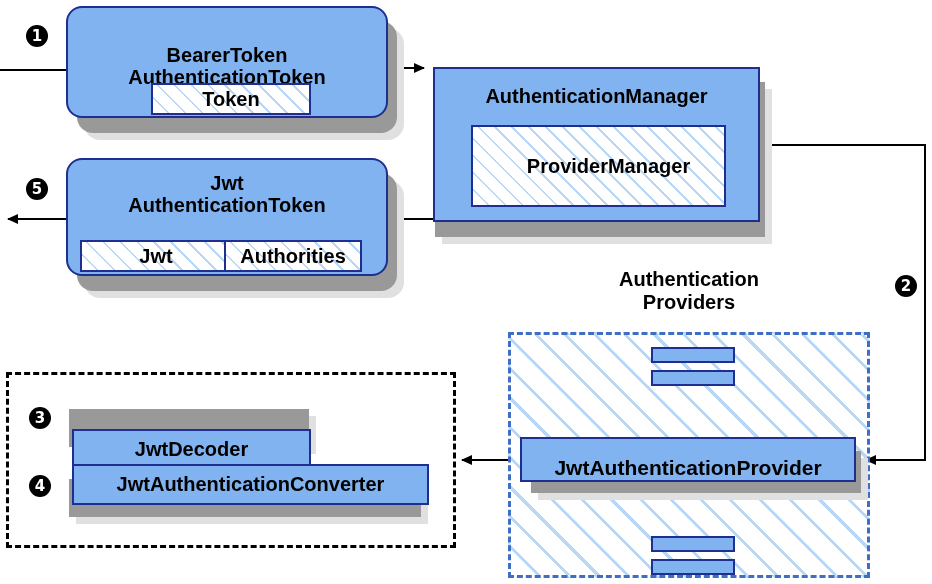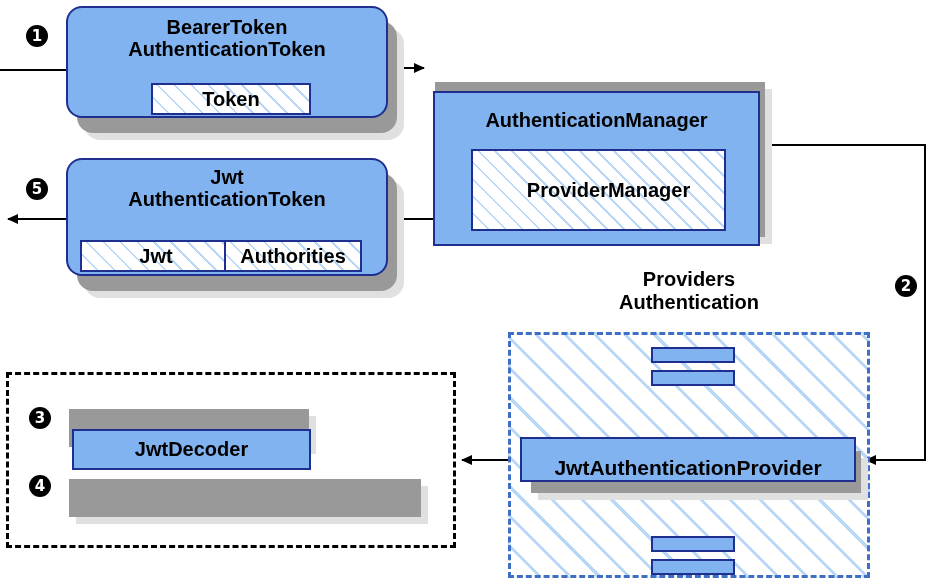--- a/index.html
+++ b/index.html
@@ -188,42 +188,42 @@
 
   <div class="stack-bar" style="left:651px; top:536px; width:84px; height:16px;"></div>
   <div class="stack-bar" style="left:651px; top:559px; width:84px; height:16px;"></div>
 
   <div class="dashed-group group-black" style="left:6px; top:372px; width:450px; height:176px;"></div>
 
   <div class="shadow" style="left:70px; top:14px; width:320px; height:112px;">
     <div class="sh-light" style="border-radius:16px; transform:translate(14px,14px);"></div>
     <div class="sh-dark" style="border-radius:16px; transform:translate(7px,7px);"></div>
   </div>
-  <div class="node rounded" style="left:66px; top:6px; width:322px; height:112px; justify-content:flex-start; padding-top:8px; font-size:20px;">
+  <div class="node rounded" style="left:66px; top:6px; width:322px; height:112px; justify-content:center; padding-top:8px; font-size:20px;">
     <div class="title-line">BearerToken</div>
     <div class="title-line">AuthenticationToken</div>
     <div class="hatch" style="position:absolute; left:83px; top:75px; width:160px; height:32px; font-size:20px;">Token</div>
   </div>
 
   <div class="shadow" style="left:70px; top:166px; width:320px; height:118px;">
     <div class="sh-light" style="border-radius:16px; transform:translate(14px,14px);"></div>
     <div class="sh-dark" style="border-radius:16px; transform:translate(7px,7px);"></div>
   </div>
-  <div class="node rounded" style="left:66px; top:158px; width:322px; height:118px; justify-content:flex-start; padding-top:6px; font-size:20px;">
+  <div class="node rounded" style="left:66px; top:158px; width:322px; height:118px; justify-content:flex-start; padding-top:12px; font-size:20px;">
     <div class="title-line">Jwt</div>
     <div class="title-line">AuthenticationToken</div>
     <div class="hatch" style="position:absolute; left:12px; top:80px; width:152px; height:32px; font-size:20px;">Jwt</div>
     <div class="hatch" style="position:absolute; left:156px; top:80px; width:138px; height:32px; font-size:20px;">Authorities</div>
   </div>
 
   <div class="shadow" style="left:428px; top:75px; width:330px; height:155px;">
     <div class="sh-light" style="transform:translate(14px,14px);"></div>
     <div class="sh-dark" style="transform:translate(7px,7px);"></div>
   </div>
-  <div class="node" style="left:433px; top:67px; width:327px; height:155px; justify-content:flex-start; padding-top:16px; font-size:20px;margin-top:24px;">
+  <div class="node" style="left:433px; top:67px; width:327px; height:155px; justify-content:flex-start; padding-top:16px; font-size:20px;">
     <div class="title-line">AuthenticationManager</div>
     <div class="hatch" style="position:absolute; left:36px; top:56px; width:255px; height:82px; font-size:20px;padding-left:20px;">ProviderManager</div>
   </div>
 
   <div class="shadow" style="left:524px; top:444px; width:330px; height:42px;">
     <div class="sh-light" style="transform:translate(14px,14px);"></div>
     <div class="sh-dark" style="transform:translate(7px,7px);"></div>
   </div>
   <div class="node" style="left:520px; top:437px; width:336px; height:45px; justify-content:flex-end; font-size:21px;">
     <div class="title-line">JwtAuthenticationProvider</div>
@@ -234,24 +234,27 @@
     <div class="sh-dark" style="transform:translate(7px,7px);"></div>
   </div>
   <div class="node" style="left:72px; top:393px; width:239px; height:41px; justify-content:center; font-size:20px;margin-top:36px;">
     <div class="title-line">JwtDecoder</div>
   </div>
 
   <div class="shadow" style="left:62px; top:472px; width:352px; height:38px;">
     <div class="sh-light" style="transform:translate(14px,14px);"></div>
     <div class="sh-dark" style="transform:translate(7px,7px);"></div>
   </div>
+  <div class="node" style="left:72px; top:464px; width:357px; height:41px; justify-content:center; font-size:20px;">
+    <div class="title-line">JwtAuthenticationConverter</div>
+  </div>
 
   <div class="group-label" style="left:589px; top:268px; width:200px; font-size:20px;">
+    <div>Authentication</div>
     <div>Providers</div>
-    <div>Authentication</div>
   </div>
 
   <div class="badge" style="left:26px; top:25px;">1</div>
   <div class="badge" style="left:895px; top:275px;">2</div>
   <div class="badge" style="left:29px; top:407px;">3</div>
   <div class="badge" style="left:29px; top:475px;">4</div>
   <div class="badge" style="left:26px; top:178px;">5</div>
 
 </div>
 

